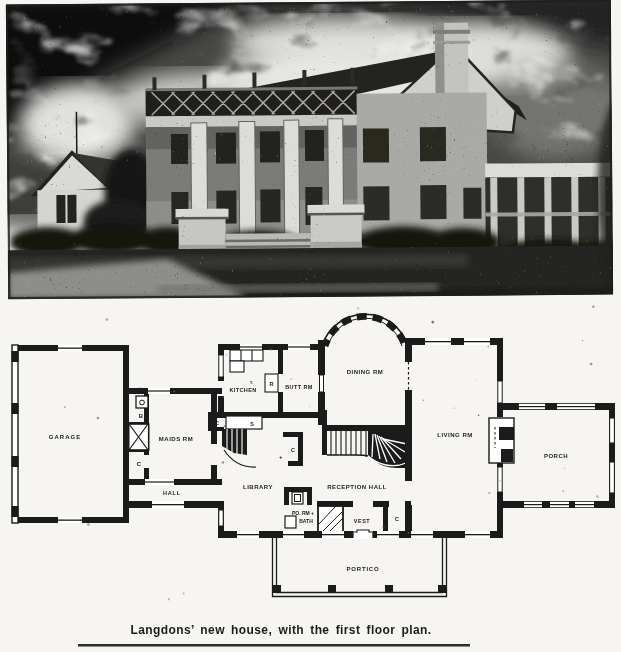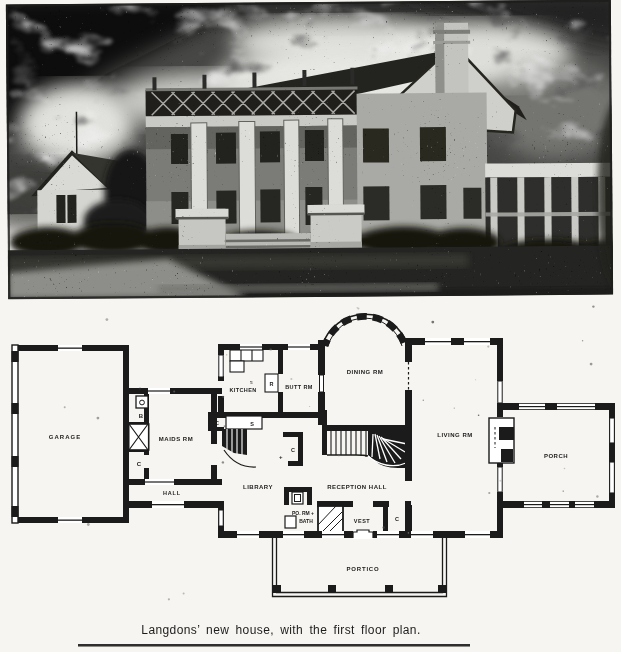--- a/index.html
+++ b/index.html
@@ -1,21 +1,21 @@
 <!DOCTYPE html>
 <html><head>
 <meta charset="utf-8">
 <style>
   html,body{margin:0;padding:0;}
   #page{position:relative;width:621px;height:652px;background:#f6f5f1;overflow:hidden;
         font-family:"Liberation Sans",sans-serif;}
   #photo{position:absolute;left:7px;top:2px;transform:rotate(-0.45deg);transform-origin:50% 50%;}
   #plan{position:absolute;left:0px;top:300px;}
   #caption{position:absolute;left:0;top:623px;width:562px;text-align:center;
-           font-family:"Liberation Sans",sans-serif;font-size:12px;font-weight:normal;
+           font-family:"Liberation Sans",sans-serif;font-size:12px;font-weight:bold;
            color:#1c1c1c;letter-spacing:0.4px;word-spacing:2.5px;}
   #rule{position:absolute;left:78px;top:644px;width:392px;height:2px;background:#2e2e2e;border-bottom:1px solid #8a8a86;}
 </style>
 </head>
 <body>
 <div id="page">
 
 <svg id="photo" width="605" height="295" viewBox="0 0 605 295">
   <defs>
     <filter id="blur6">

